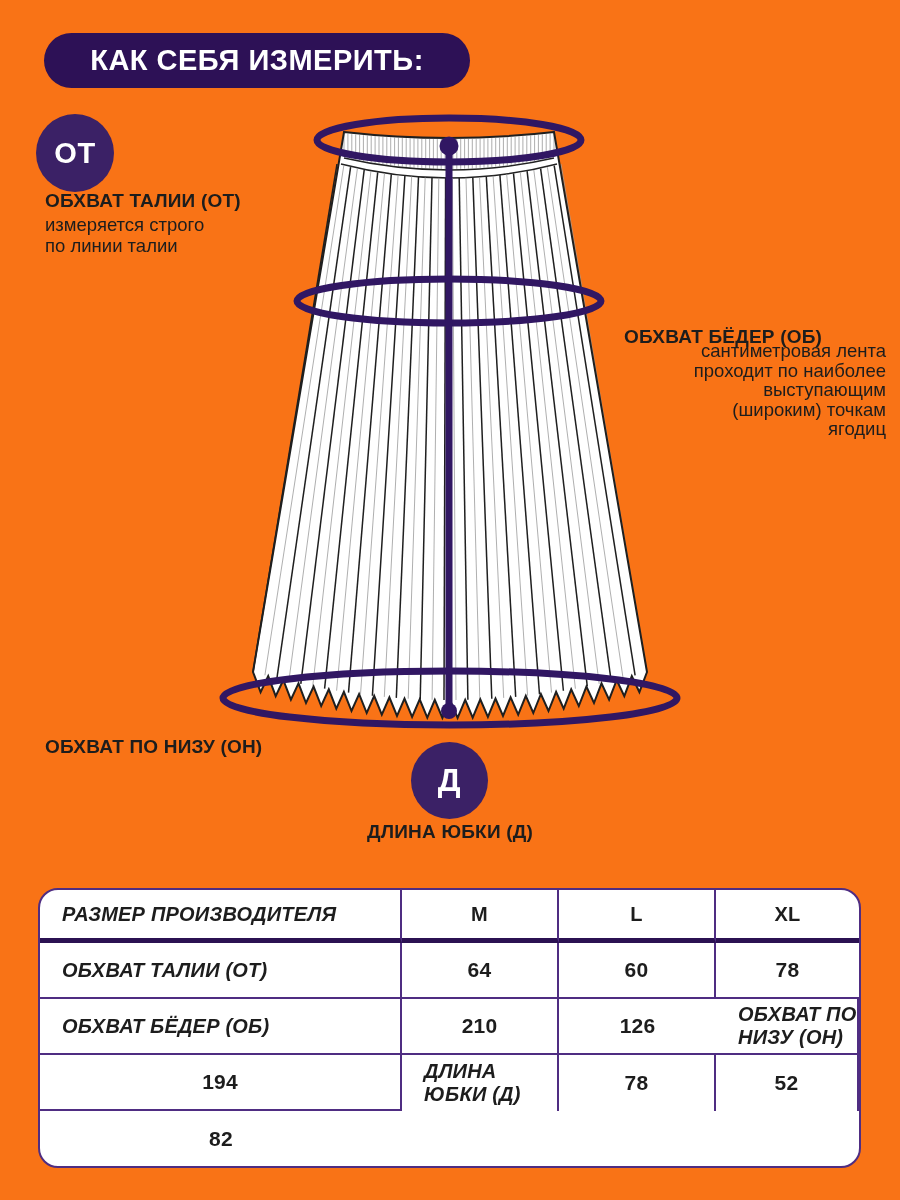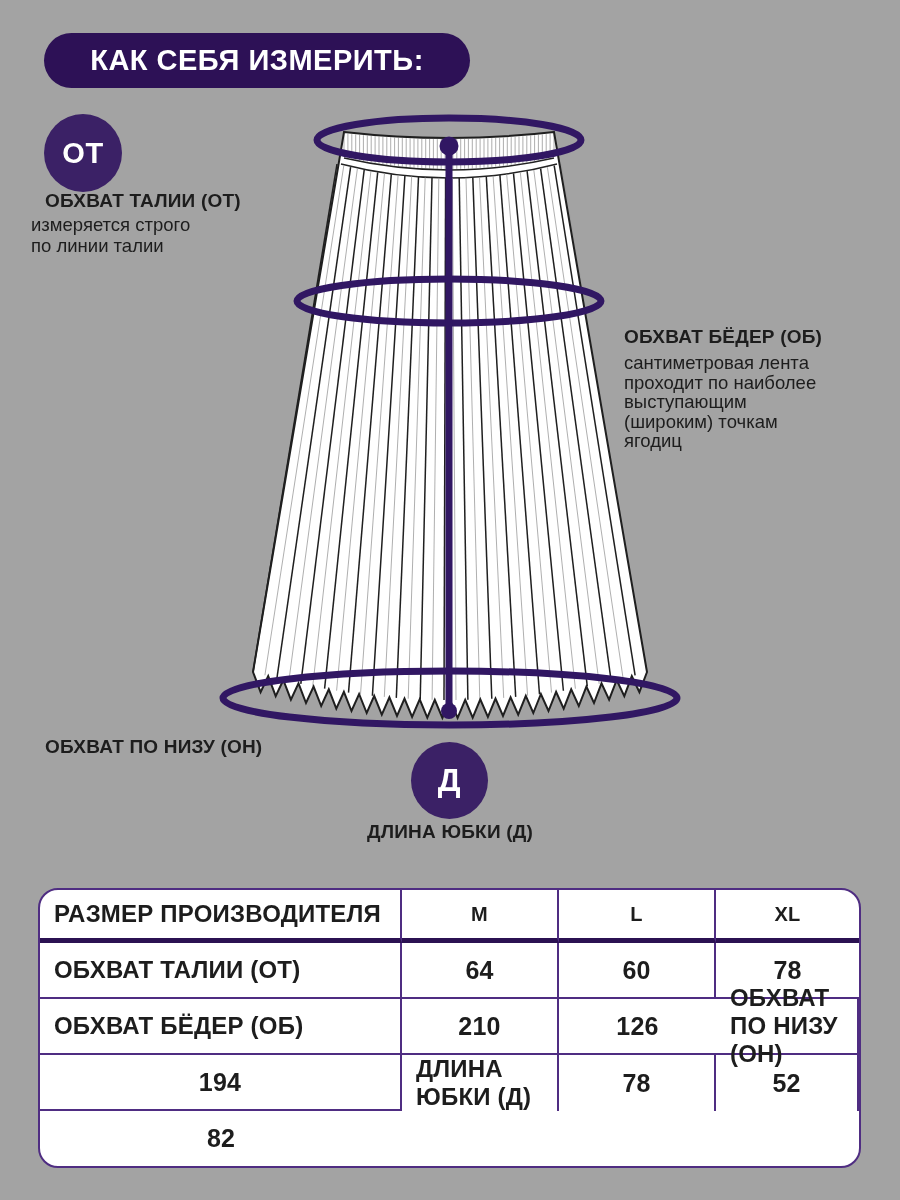--- a/index.html
+++ b/index.html
@@ -1,61 +1,61 @@
 <!DOCTYPE html>
 <html><head>
 <meta charset="utf-8">
 <style>
   * { margin:0; padding:0; box-sizing:border-box; }
   html,body { background:#ffffff; }
   .page {
-    position:relative; width:900px; height:1200px; background:#a3a3a3; overflow:hidden;
+    position:relative; width:900px; height:1200px; background:#f97316; overflow:hidden;
     font-family:"Liberation Sans","DejaVu Sans",sans-serif; color:#1d1d1d;
   }
   #skirt { position:absolute; left:0; top:0; pointer-events:none; }
 
   .pill {
     position:absolute; left:44px; top:33px; width:426px; height:55px;
     background:#2D1156; border-radius:28px;
     display:flex; align-items:center; justify-content:center;
     color:#fff; font-weight:700; font-size:29px; letter-spacing:0.5px; white-space:nowrap;
   }
   .badge {
     position:absolute; width:78px; height:78px; border-radius:50%;
     background:#3B2166; color:#fff; font-weight:700; font-size:29px;
     display:flex; align-items:center; justify-content:center; letter-spacing:0.5px;
   }
   .m-label { position:absolute; font-weight:700; font-size:19px; letter-spacing:0.2px; white-space:nowrap; }
   .m-desc  { position:absolute; font-size:18.5px; line-height:21px; white-space:pre-line; }
 
-  .b-ot { left:44px;  top:114px; }
+  .b-ot { left:36px;  top:114px; }
   .l-ot { left:45px;  top:190px; }
-  .d-ot { left:31px;  top:214px; }
+  .d-ot { left:45px;  top:214px; }
 
   .b-ob { left:619px; top:244px; }
   .l-ob { left:624px; top:326px; }
-  .d-ob { left:624px; top:353px; line-height:19.5px; width:262px; }
+  .d-ob { left:624px; top:341px; line-height:19.5px; width:262px;text-align:right; }
 
   .b-on { left:42px;  top:661px; width:76px; height:76px; }
   .l-on { left:45px;  top:736px; }
 
   .b-d  { left:411px; top:742px; width:77px; height:77px; font-size:32px; }
   .l-d  { left:330px; top:821px; width:240px; text-align:center; }
 
   .size-table {
     position:absolute; left:38px; top:888px; width:823px;
     border:2.5px solid #4F2D82; border-radius:20px; overflow:hidden; background:#fff;
   }
   .grid { display:grid; grid-template-columns:362px 157px 157px 1fr; grid-template-rows:53px 56px 56px 56px 55px; }
   .cell { display:flex; align-items:center; justify-content:center; font-weight:700; font-size:20px; letter-spacing:0.2px; }
-  .cell.lbl { justify-content:flex-start; padding-left:14px; font-size:24px; }
+  .cell.lbl { justify-content:flex-start; padding-left:22px; font-size:20px;font-style:italic; }
   .vline { border-right:2px solid #4F2D82; }
   .hline { border-bottom:2px solid #4F2D82; }
   .headline { border-bottom:5px solid #2B1152; }
-  .num { font-size:25px; }
+  .num { font-size:21px; }
 </style>
 </head>
 <body>
 
 <div class="page">
 
   <svg id="skirt" width="900" height="860" viewBox="0 0 900 860">
       <path d="M 344 132 Q 449 144 554 132 L 647 672.0 L 647.0 672.0 L 639.4 692.1 L 631.8 676.1 L 624.3 696.1 L 616.7 680.0 L 609.1 699.7 L 601.5 683.4 L 594.0 703.0 L 586.4 686.6 L 578.8 706.0 L 571.2 689.4 L 563.7 708.7 L 556.1 691.9 L 548.5 711.0 L 540.9 694.0 L 533.3 713.0 L 525.8 695.9 L 518.2 714.6 L 510.6 697.3 L 503.0 716.0 L 495.5 698.5 L 487.9 717.0 L 480.3 699.3 L 472.7 717.6 L 465.2 699.8 L 457.6 718.0 L 450.0 700.0 L 442.4 718.0 L 434.8 699.8 L 427.3 717.6 L 419.7 699.3 L 412.1 717.0 L 404.5 698.5 L 397.0 716.0 L 389.4 697.3 L 381.8 714.6 L 374.2 695.9 L 366.7 713.0 L 359.1 694.0 L 351.5 711.0 L 343.9 691.9 L 336.3 708.7 L 328.8 689.4 L 321.2 706.0 L 313.6 686.6 L 306.0 703.0 L 298.5 683.4 L 290.9 699.7 L 283.3 680.0 L 275.7 696.1 L 268.2 676.1 L 260.6 692.1 L 253.0 672.0 Z" fill="#ffffff" stroke="none"></path>
       <line x1="344.0" y1="133.2" x2="344.0" y2="157.0" stroke="#8a8a8a" stroke-width="0.7"></line>
       <line x1="347.9" y1="133.6" x2="347.9" y2="157.9" stroke="#8a8a8a" stroke-width="0.7"></line>

